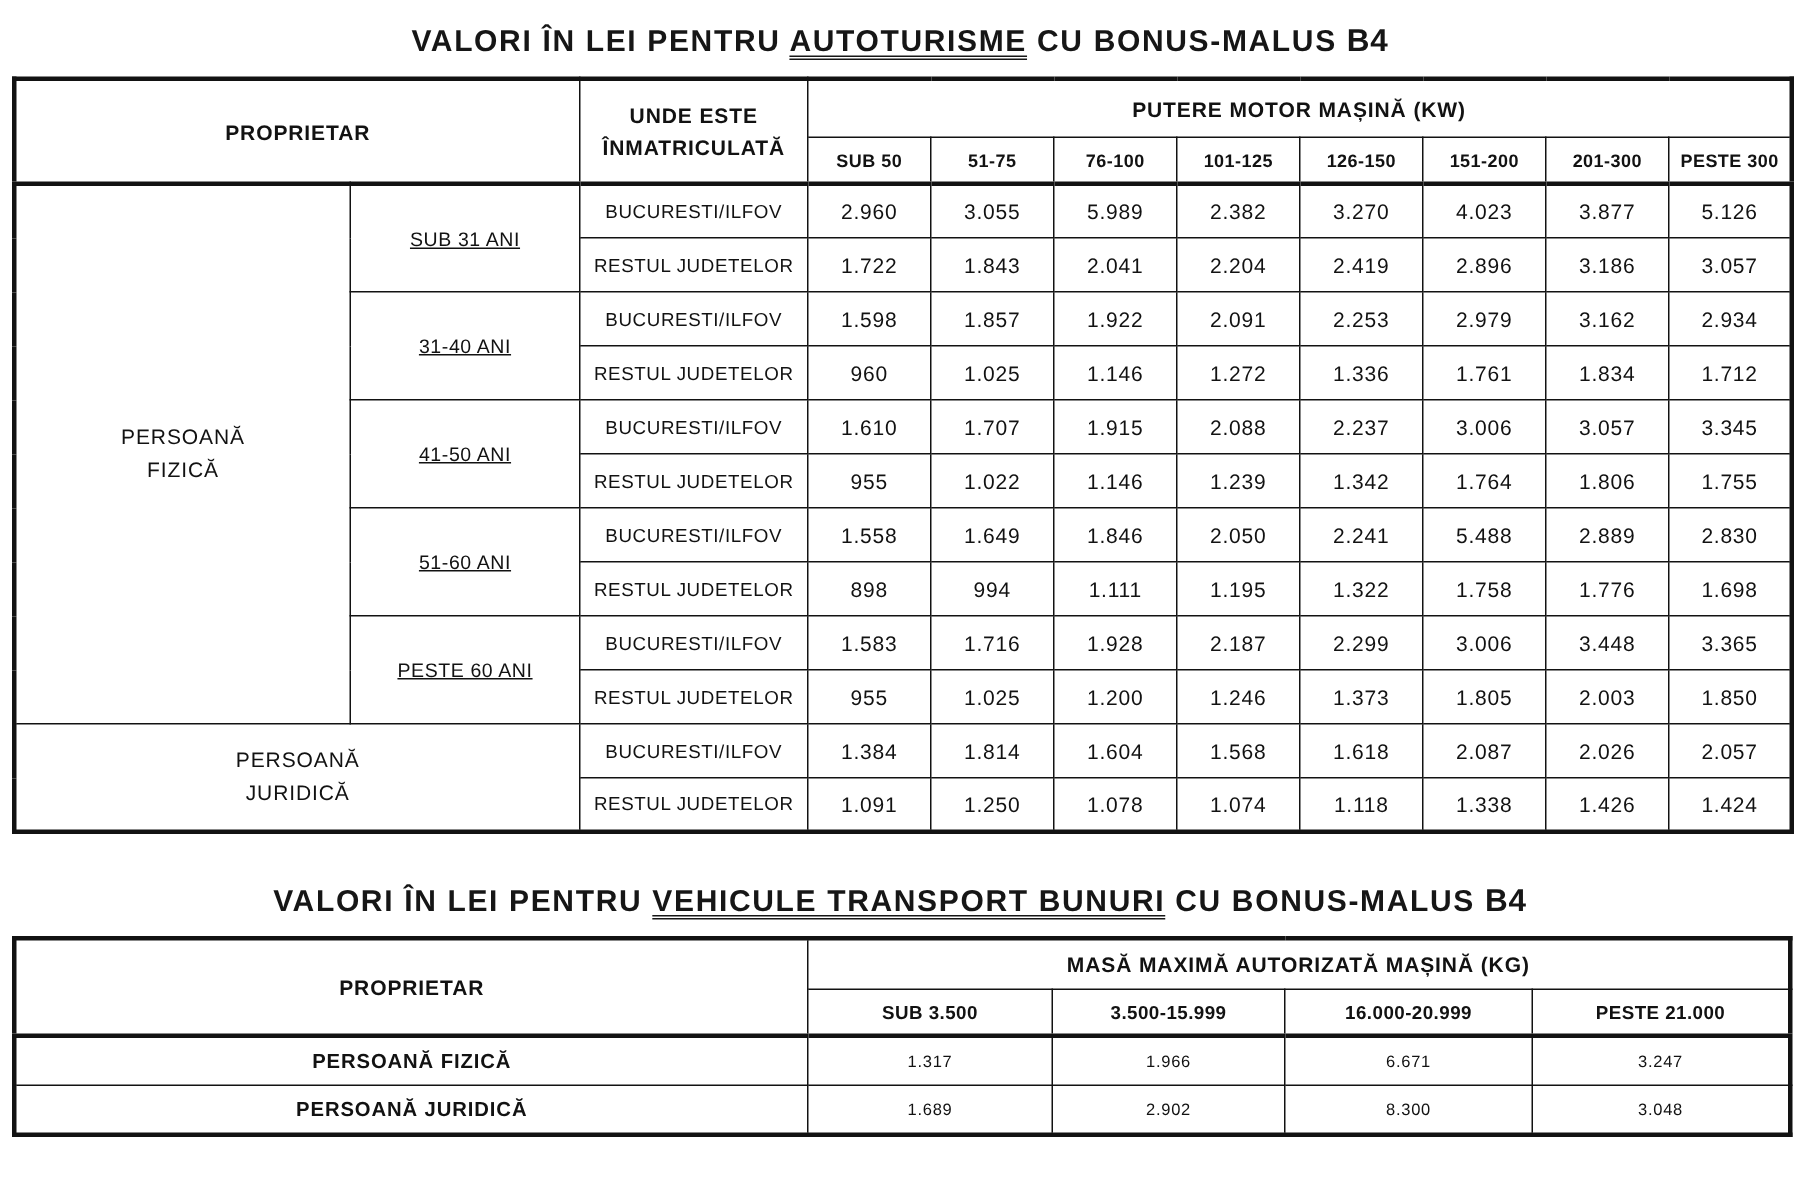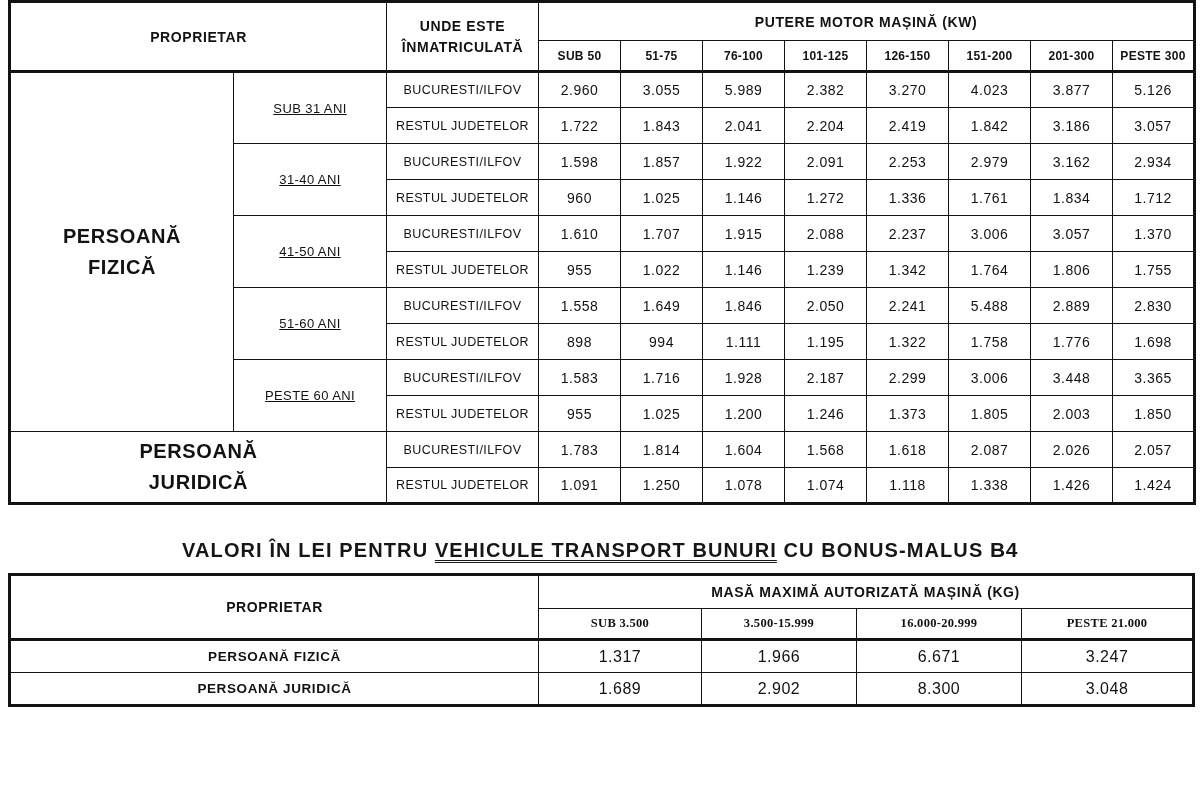--- a/index.html
+++ b/index.html
@@ -43,37 +43,43 @@
   }
   th { font-weight: 700; font-size: 14px; letter-spacing: 0.6px; }
   .sub-th { font-size: 12px; letter-spacing: 0.3px; }
   .hdr-bottom { border-bottom: 3px solid #121212; }
   .pre { white-space: pre-line; line-height: 1.5; }
 
   #t1 thead tr.h1 { height: 39px; }
   #t1 thead tr.h2 { height: 31px; }
   #t1 tbody tr { height: 36px; }
 
-  .owner-cell { font-weight: 700; font-size: 20px; letter-spacing: 0.6px; white-space: pre-line; line-height: 1.55; }
+  .owner-cell { font-weight: 400; font-size: 14px; letter-spacing: 0.6px; white-space: pre-line; line-height: 1.55; }
   .age-cell  { font-size: 13px; letter-spacing: 0.4px; text-decoration: underline; }
   .loc-cell  { font-size: 12.5px; letter-spacing: 0.4px; }
   .value-cell{ font-size: 14px; letter-spacing: 0.5px; }
 
   #t2 thead tr.h1 { height: 34px; }
-  #t2 thead tr.h2 { height: 31px; font-family: Liberation Serif, serif; }
+  #t2 thead tr.h2 { height: 31px; }
   #t2 tbody tr { height: 33px; }
   #t2 .sub-th { font-size: 12.5px; }
   .t2-label { font-weight: 700; font-size: 13.5px; letter-spacing: 0.6px; }
-  .t2-value { font-size: 16px; }
+  .t2-value { font-size: 11px; }
 </style>
 </head>
 <body>
 
 <div class="page">
 
+  <div class="title">
+    <span>VALORI ÎN LEI PENTRU</span>
+    <span class="hl">AUTOTURISME</span>
+    <span>CU BONUS-MALUS</span>
+    <span class="b4">B4</span>
+  </div>
 
   <table id="t1">
     <colgroup>
       <col style="width:224px">
         <col style="width:153px">
         <col style="width:152px">
       <col style="width:82px">
         <col style="width:82px">
         <col style="width:82px">
         <col style="width:82px">
@@ -115,21 +121,21 @@
           <td class="value-cell">3.877</td>
           <td class="value-cell">5.126</td>
         </tr>
         <tr>
           <td class="loc-cell">RESTUL JUDETELOR</td>
           <td class="value-cell">1.722</td>
           <td class="value-cell">1.843</td>
           <td class="value-cell">2.041</td>
           <td class="value-cell">2.204</td>
           <td class="value-cell">2.419</td>
-          <td class="value-cell">1.842</td>
+          <td class="value-cell">2.896</td>
           <td class="value-cell">3.186</td>
           <td class="value-cell">3.057</td>
         </tr>
         <tr>
           <td class="age-cell" rowspan="2" colspan="1">31-40 ANI</td>
           <td class="loc-cell">BUCURESTI/ILFOV</td>
           <td class="value-cell">1.598</td>
           <td class="value-cell">1.857</td>
           <td class="value-cell">1.922</td>
           <td class="value-cell">2.091</td>
@@ -152,21 +158,21 @@
         <tr>
           <td class="age-cell" rowspan="2" colspan="1">41-50 ANI</td>
           <td class="loc-cell">BUCURESTI/ILFOV</td>
           <td class="value-cell">1.610</td>
           <td class="value-cell">1.707</td>
           <td class="value-cell">1.915</td>
           <td class="value-cell">2.088</td>
           <td class="value-cell">2.237</td>
           <td class="value-cell">3.006</td>
           <td class="value-cell">3.057</td>
-          <td class="value-cell">1.370</td>
+          <td class="value-cell">3.345</td>
         </tr>
         <tr>
           <td class="loc-cell">RESTUL JUDETELOR</td>
           <td class="value-cell">955</td>
           <td class="value-cell">1.022</td>
           <td class="value-cell">1.146</td>
           <td class="value-cell">1.239</td>
           <td class="value-cell">1.342</td>
           <td class="value-cell">1.764</td>
           <td class="value-cell">1.806</td>
@@ -215,21 +221,21 @@
           <td class="value-cell">1.246</td>
           <td class="value-cell">1.373</td>
           <td class="value-cell">1.805</td>
           <td class="value-cell">2.003</td>
           <td class="value-cell">1.850</td>
         </tr>
         <tr>
           <td class="owner-cell" rowspan="2" colspan="2">PERSOANĂ
 JURIDICĂ</td>
           <td class="loc-cell">BUCURESTI/ILFOV</td>
-          <td class="value-cell">1.783</td>
+          <td class="value-cell">1.384</td>
           <td class="value-cell">1.814</td>
           <td class="value-cell">1.604</td>
           <td class="value-cell">1.568</td>
           <td class="value-cell">1.618</td>
           <td class="value-cell">2.087</td>
           <td class="value-cell">2.026</td>
           <td class="value-cell">2.057</td>
         </tr>
         <tr>
           <td class="loc-cell">RESTUL JUDETELOR</td>

